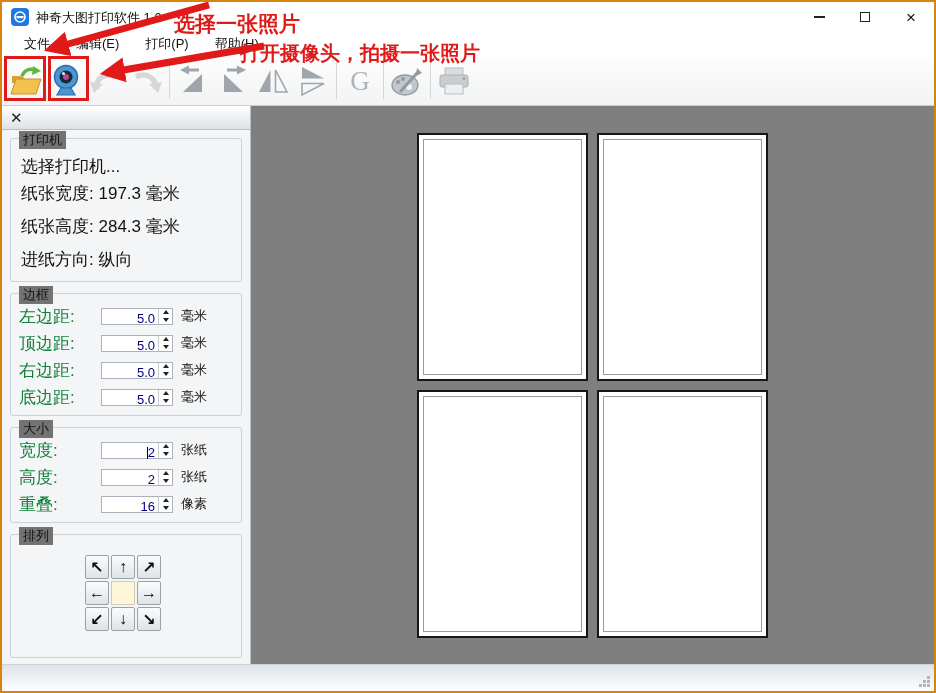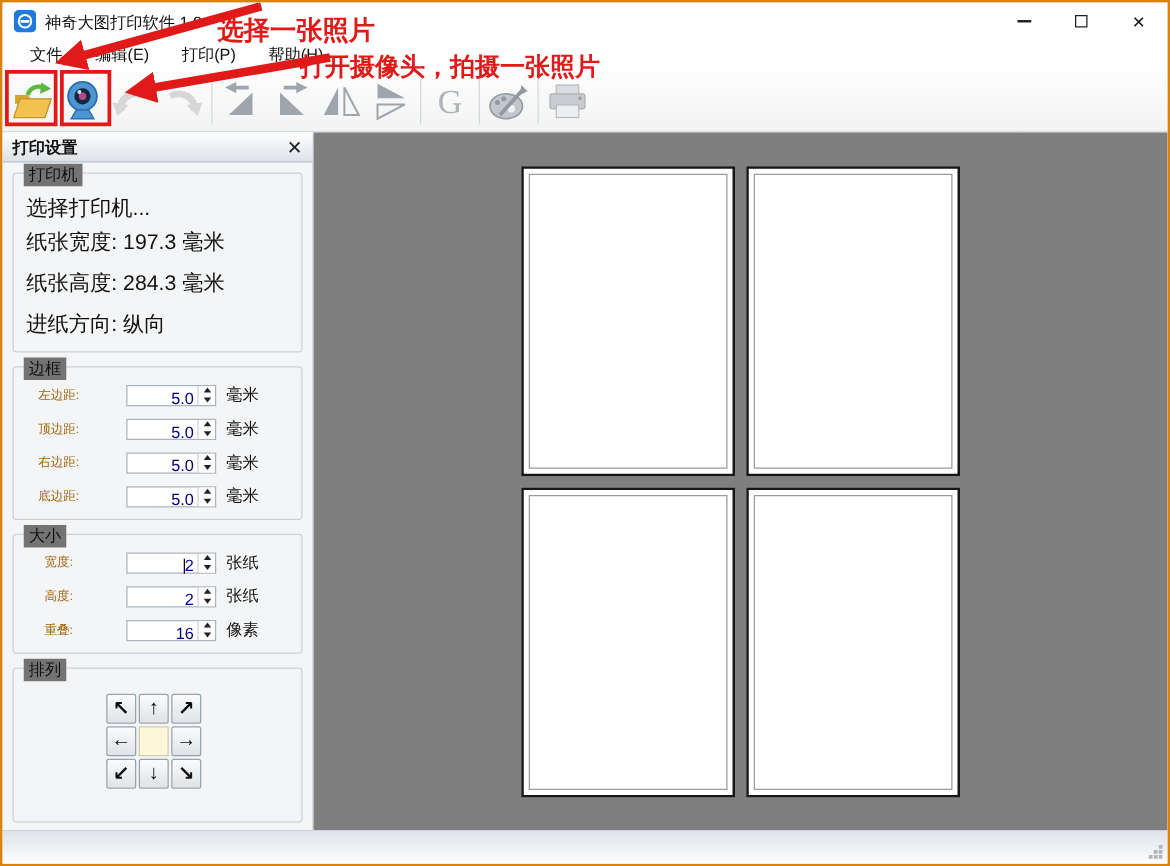--- a/index.html
+++ b/index.html
@@ -36,21 +36,21 @@
   .panel-body { flex:1; padding:8px 8px 6px 8px; display:flex; flex-direction:column; }
   .group { position:relative; border:1px solid #ccd1d6; border-radius:3px; padding:12px 8px 6px 8px; margin-bottom:11px; }
   .group-caption { position:absolute; top:-8px; left:8px; background:#737373; padding:0 4px; font-size:13px; color:#111; }
   .prow { font-size:17px; color:#111; margin:4px 2px 10px 2px; }
   .prow .lab { color:#111; }
   .prow .val { color:#111; }
   .pathbox { display:flex; align-items:center; background:#fff; border:1px solid #aab3bb; height:20px; margin:2px 2px 12px 2px; padding:0 4px; }
   .pathbox .path { flex:1; font-size:12px; color:#111; white-space:nowrap; overflow:hidden; }
   .pathbox .browse { font-size:12px; color:#111; padding:0 2px; }
   .spinrow { display:flex; align-items:center; height:20px; margin-bottom:7px; }
-  .spinrow .lbl { width:56px; font-size:10px; color:#a16207;text-align:center; }
+  .spinrow .lbl { width:56px; font-size:17px; color:#15803d; }
   .spinbox { display:flex; width:72px; height:17px; border:1px solid #aab3bb; background:#fff; margin-left:26px; }
   .spinbox .val { flex:1; text-align:right; font-size:13px; color:#00007f; padding:2px 3px 0 0; }
   .caret { display:inline-block; width:1px; height:12px; background:#000; vertical-align:-2px; margin-right:0px; }
   .spinbtns { width:14px; display:flex; flex-direction:column; border-left:1px solid #c6ccd2; }
   .spinbtn { flex:1; display:flex; align-items:center; justify-content:center; background:#fff; }
   .tri-up { width:0; height:0; border-left:3.5px solid transparent; border-right:3.5px solid transparent; border-bottom:4px solid #222; }
   .tri-down { width:0; height:0; border-left:3.5px solid transparent; border-right:3.5px solid transparent; border-top:4px solid #222; }
   .unit { font-size:13px; color:#111; margin-left:8px; }
   .group.arrange { flex:1; margin-bottom:0; }
   .pad { display:grid; grid-template-columns:repeat(3,24px); grid-auto-rows:24px; gap:2px; margin:8px 0 0 66px; }
@@ -187,21 +187,20 @@
         <rect x="8" y="19" width="18" height="10" fill="#eceef0" stroke="#b5b9bd"></rect>
         <circle cx="27" cy="13.5" r="1.5" fill="#9aa0a6"></circle>
       </svg>
     </div>
   </div>
 
   <div class="main">
 
     <div class="panel">
       <div class="panel-header">
-        <span class="ph-title">打印设置</span>
         <span class="panel-close">✕</span>
       </div>
       <div class="panel-body">
 
         <div class="group">
           <span class="group-caption">打印机</span>
           <div class="prow" style="margin-bottom:4px;">选择打印机...</div>
           <div class="prow">
             <span class="lab">纸张宽度:</span>
             <span class="val">197.3 毫米</span>

